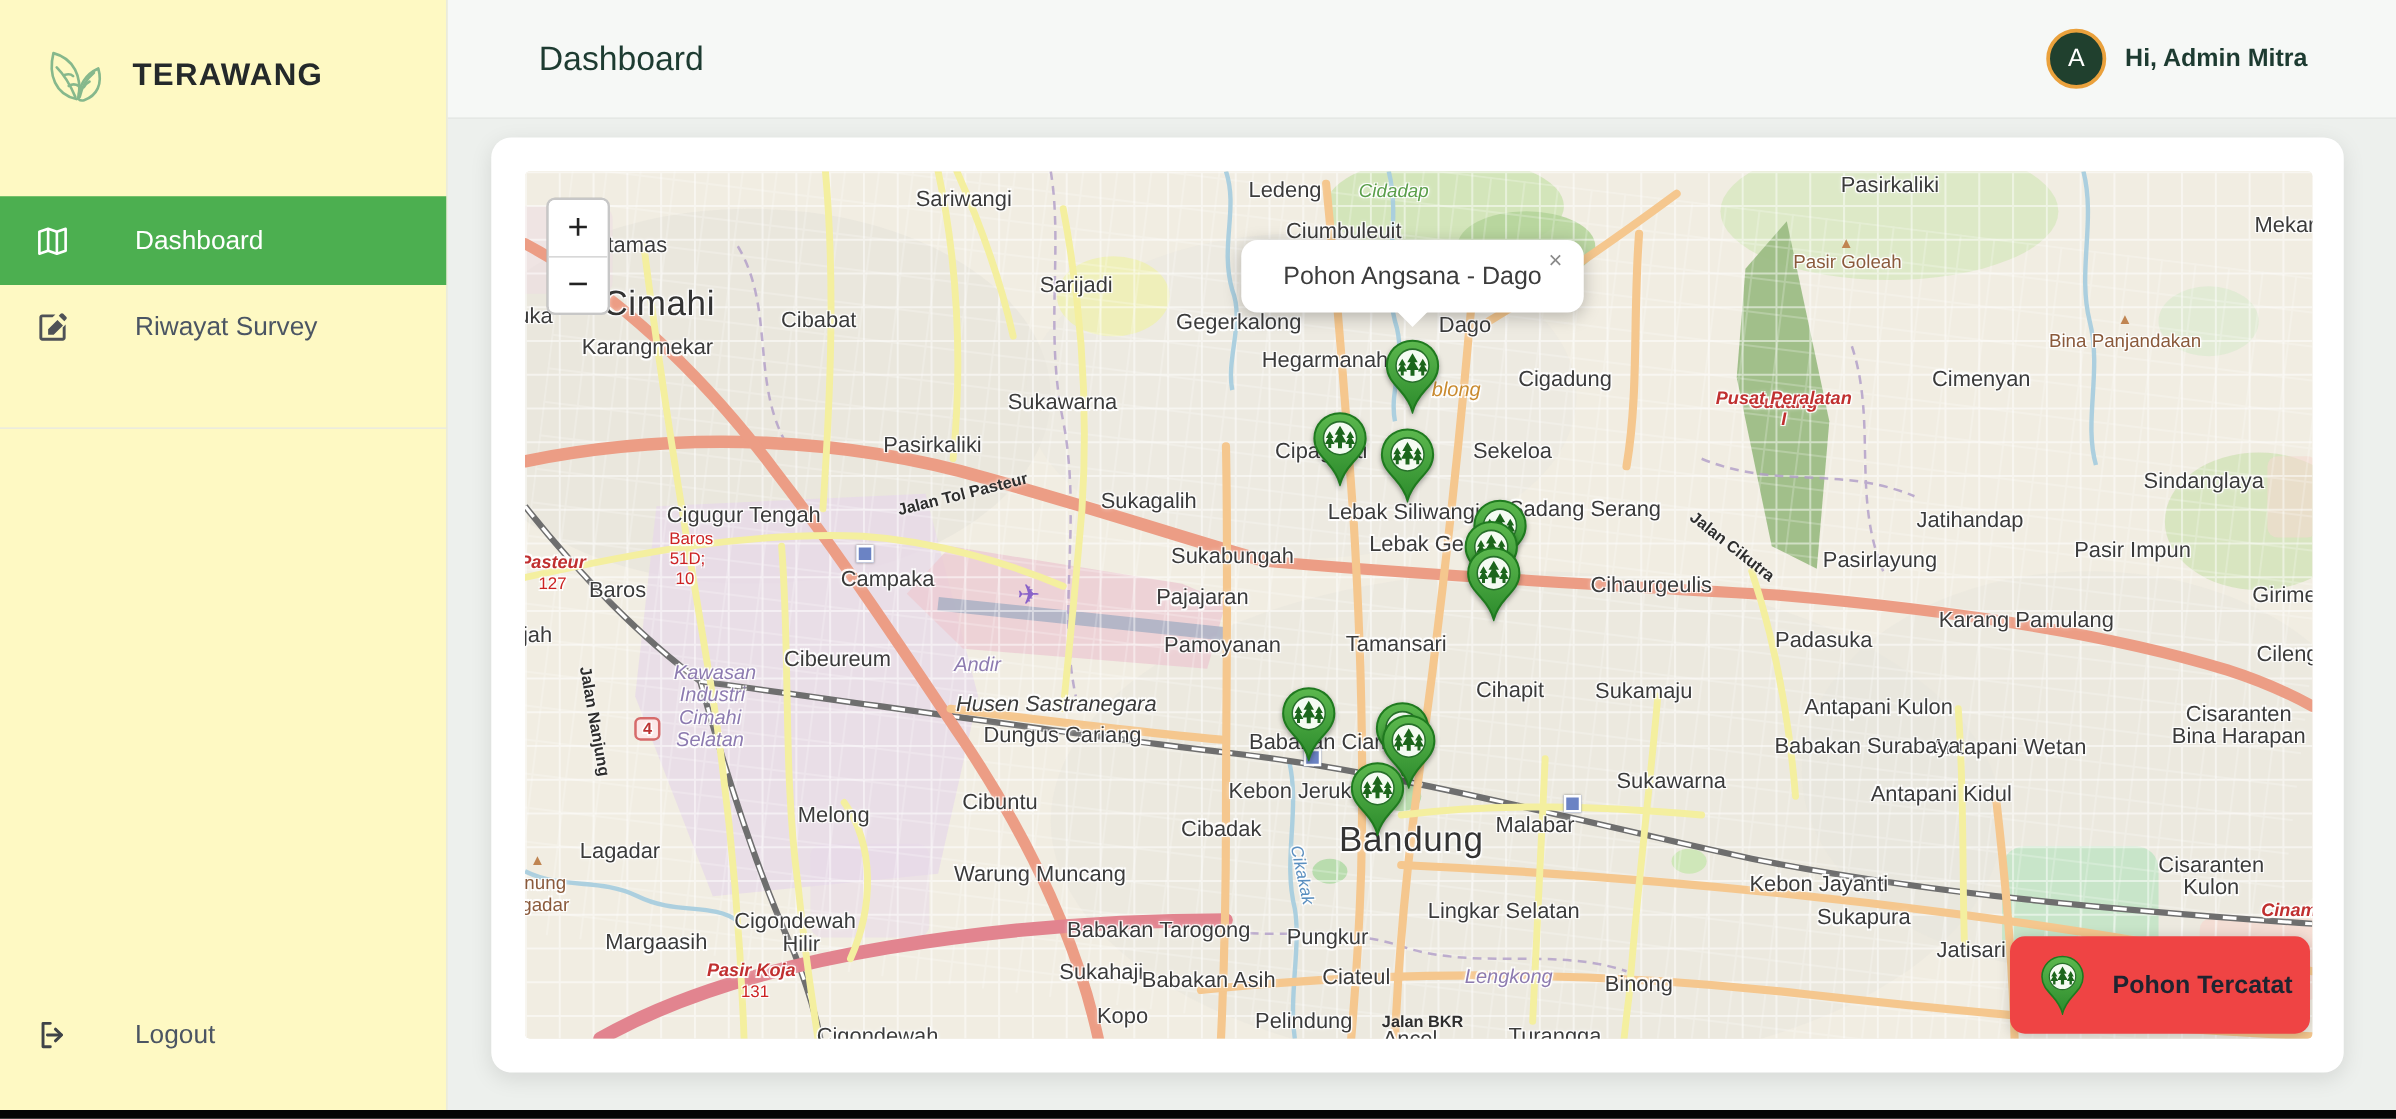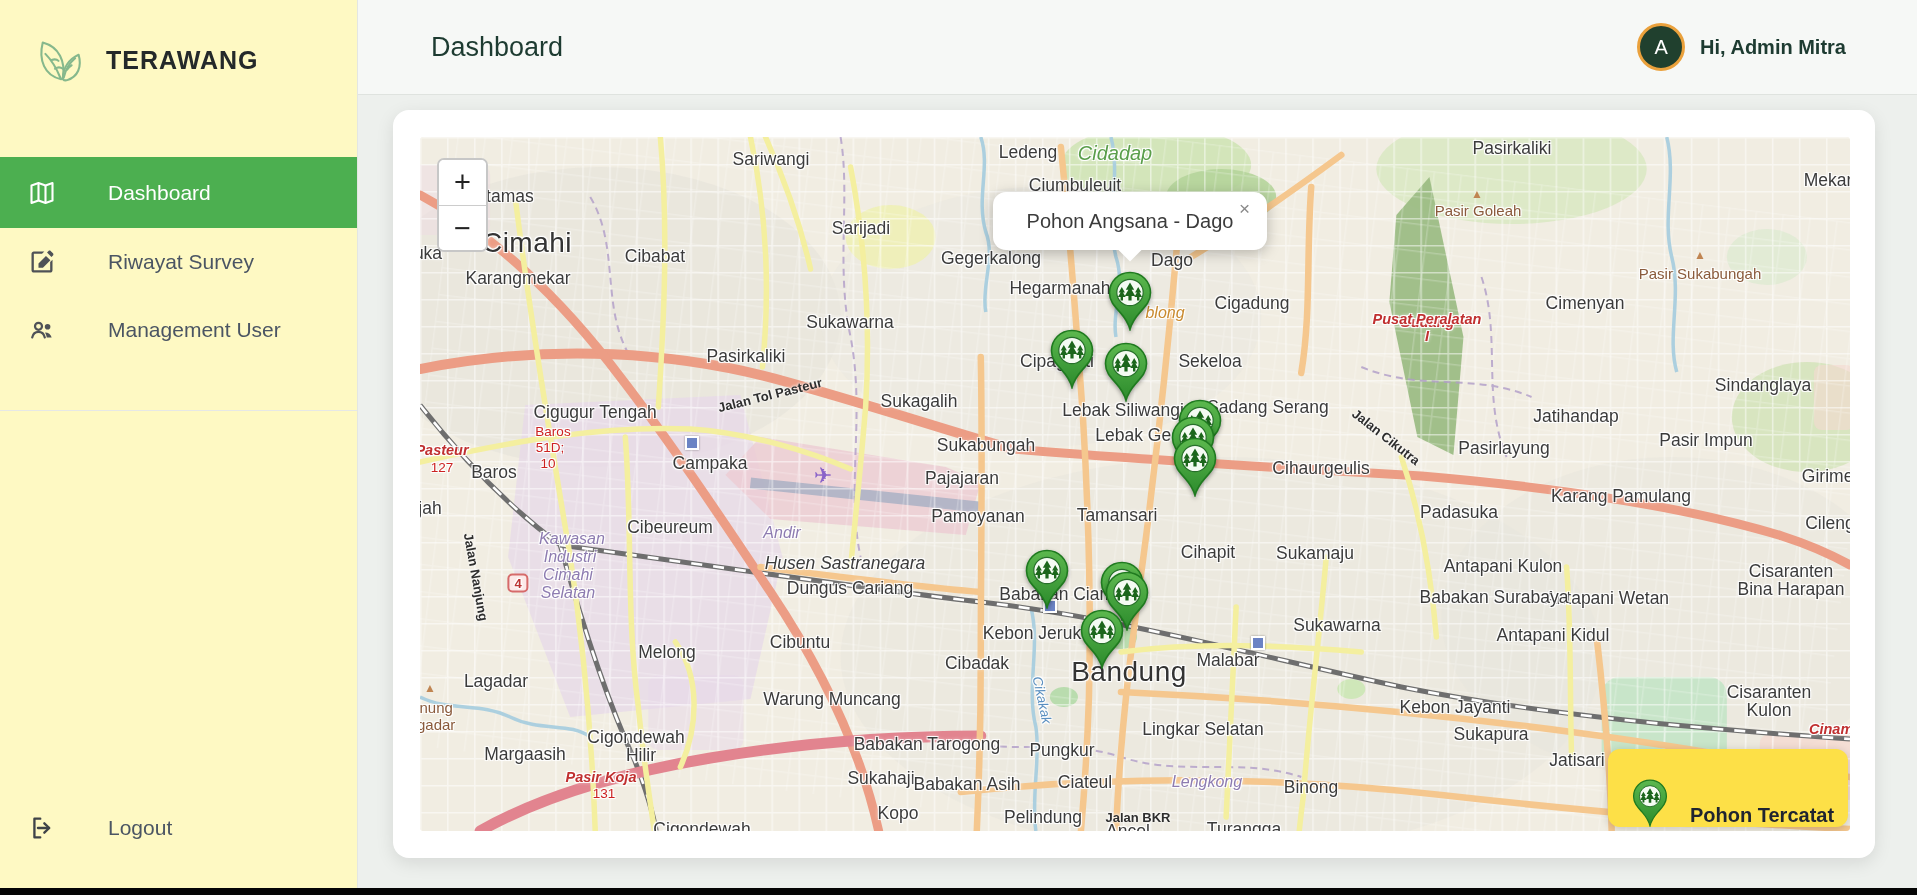--- a/index.html
+++ b/index.html
@@ -30,21 +30,21 @@
     border-radius:16px;box-shadow:0 5px 18px rgba(0,0,0,.10);}
   .map{position:absolute;left:27px;top:27px;width:1430px;height:694px;background:#f1ede2;
     border-radius:4px;overflow:hidden;cursor:grab;}
   .map svg.base{position:absolute;left:0;top:0;z-index:1;}
   
   .lbl{position:absolute;z-index:10;transform:translate(-50%,-50%);white-space:nowrap;
     font-size:17.5px;color:#3b3b3b;
     text-shadow:-1px -1px 0 rgba(255,255,255,.9),1px -1px 0 rgba(255,255,255,.9),
       -1px 1px 0 rgba(255,255,255,.9),1px 1px 0 rgba(255,255,255,.9),0 0 4px #fff;}
   .lbl.city{font-size:28px;color:#333;letter-spacing:.5px;}
-  .lbl.gi{font-style:italic;color:#5a9e4a;font-size:20px;}
+  .lbl.gi{font-style:italic;color:#5a9e4a;font-size:15px;}
   .lbl.oi{font-style:italic;color:#c98a2e;font-size:16px;}
   .lbl.ri{font-style:italic;color:#c03030;font-size:14.5px;font-weight:bold;}
   .lbl.rd{color:#cc2222;font-size:13.5px;}
   .lbl.pi{font-style:italic;color:#8d7bb0;font-size:16px;}
   .lbl.bi{font-style:italic;color:#5a8fc0;font-size:13.5px;}
   .lbl.br{color:#8a5a3b;font-size:15px;}
   .lbl.road{font-size:13px;color:#2e2e2e;font-weight:bold;text-shadow:0 0 3px #fff,0 0 3px #fff;}
   .lbl.shield{background:#fce8e8;border:2px solid #d66a6a;color:#b33;font-size:13px;
     padding:0 5px;border-radius:5px;font-weight:bold;}
   .lbl.peak{color:#c08552;font-size:12px;text-shadow:none;}
@@ -63,23 +63,23 @@
     line-height:1;cursor:pointer;background:none;border:none;font-family:inherit;}
   .popup::after{content:"";position:absolute;left:50%;bottom:-8px;width:17px;height:17px;
     background:#fff;transform:translateX(-50%) rotate(45deg);}
   
   .zoomctl{position:absolute;left:17px;top:21px;width:47px;border:2px solid rgba(0,0,0,.22);
     border-radius:7px;overflow:hidden;z-index:40;background:#fff;}
   .zoombtn{display:block;width:100%;height:45px;background:#fff;border:none;font-size:29px;
     color:#222;cursor:pointer;font-family:"Liberation Sans",sans-serif;line-height:45px;padding:0;}
   .zoombtn.out{border-top:1px solid #ccc;}
   
-  .legend{position:absolute;right:2px;bottom:4px;width:240px;height:78px;background:#fde047;
+  .legend{position:absolute;right:2px;bottom:4px;width:240px;height:78px;background:#ef4444;
     border-radius:12px;box-shadow:0 2px 10px rgba(0,0,0,.18);z-index:40;
-    display:flex;align-items:flex-end;padding-left:24px;box-sizing:border-box;gap:22px;}
+    display:flex;align-items:center;padding-left:24px;box-sizing:border-box;gap:22px;}
   .legend-label{font-size:20px;font-weight:600;color:#1f2430;}
   .bottombar{position:absolute;left:0;bottom:0;width:100%;height:7px;background:#050505;z-index:50;}
 </style>
 </head>
 <body>
 
 <aside class="sidebar">
   <div class="brand">
     <svg viewBox="0 0 64 64" width="60" height="56" fill="none" stroke="#86b88c" stroke-width="2.4" stroke-linecap="round" stroke-linejoin="round">
       <path d="M31 54C12 50 5 32 10 12c19 5 26 22 23 40-1 1-1 2-2 2Z"></path>
@@ -96,29 +96,20 @@
         <path d="M9 3.5V18.5M15 5.5V20.5"></path>
       </svg>
       <span class="lab">Dashboard</span>
     </div>
     <div class="nav-item">
       <svg viewBox="0 0 24 24" width="28" height="28">
         <path fill="#4f5257" d="M21.4 4.6 19.4 2.6c-.5-.5-1.3-.5-1.8 0l-1.3 1.3 3.8 3.8 1.3-1.3c.5-.5.5-1.3 0-1.8ZM9 13.2V17h3.8l6.4-6.4-3.8-3.8L9 13.2Z"></path>
         <path fill="#4f5257" d="M19 19H5V5h7l2-2H5C3.9 3 3 3.9 3 5v14c0 1.1.9 2 2 2h14c1.1 0 2-.9 2-2v-9l-2 2v8Z"></path>
       </svg>
       <span class="lab">Riwayat Survey</span>
-    </div>
-    <div class="nav-item">
-      <svg viewBox="0 0 24 24" width="28" height="28" fill="none" stroke="#4f5257" stroke-width="1.9">
-        <circle cx="9" cy="8.8" r="3"></circle>
-        <path d="M3.6 18.4c.7-3.2 2.9-4.8 5.4-4.8s4.7 1.6 5.4 4.8" stroke-linecap="round"></path>
-        <circle cx="16.8" cy="9.2" r="2.4" fill="#4f5257" stroke="none"></circle>
-        <path fill="#4f5257" stroke="none" d="M14.6 14.1c2.9 0 5 1.6 5.7 4.3h-4.2c-.2-1.6-.7-3-1.5-4.3Z"></path>
-      </svg>
-      <span class="lab">Management User</span>
     </div>
   </nav>
   <hr class="side-divider">
   <div class="nav-item logout">
     <svg viewBox="0 0 24 24" width="28" height="28" fill="none" stroke="#3f4348" stroke-width="2" stroke-linecap="round" stroke-linejoin="round">
       <path d="M10.5 4H5.5v16h5"></path>
       <path d="M14 8l4.2 4L14 16"></path>
       <path d="M18 12H8.5"></path>
     </svg>
     <span class="lab">Logout</span>
@@ -250,21 +241,21 @@
           <span class="lbl" style="left: 571px; top: 121px; transform: translate(-50%, -50%);">Gegerkalong</span>
           <span class="lbl" style="left: 640px; top: 151px; transform: translate(-50%, -50%);">Hegarmanah</span>
           <span class="lbl" style="left: 752px; top: 123px; transform: translate(-50%, -50%);">Dago</span>
           <span class="lbl" style="left: 832px; top: 166px; transform: translate(-50%, -50%);">Cigadung</span>
           <span class="lbl oi" style="left: 745px; top: 176px; transform: translate(-50%, -50%);">blong</span>
           <span class="lbl" style="left: 1092px; top: 11px; transform: translate(-50%, -50%);">Pasirkaliki</span>
           <span class="lbl peak" style="left: 1057px; top: 57px; transform: translate(-50%, -50%);">▲</span>
           <span class="lbl br" style="left: 1058px; top: 73px; transform: translate(-50%, -50%);">Pasir Goleah</span>
           <span class="lbl" style="left: 1165px; top: 166px; transform: translate(-50%, -50%);">Cimenyan</span>
           <span class="lbl peak" style="left: 1280px; top: 118px; transform: translate(-50%, -50%);">▲</span>
-          <span class="lbl br" style="left: 1280px; top: 136px; transform: translate(-50%, -50%);">Pasir Sukabungah</span>
+          <span class="lbl br" style="left: 1280px; top: 136px; transform: translate(-50%, -50%);">Bina Panjandakan</span>
           <span class="lbl" style="left: 1408px; top: 43px; transform: translate(-50%, -50%);">Mekar</span>
           <span class="lbl" style="left: 1343px; top: 248px; transform: translate(-50%, -50%);">Sindanglaya</span>
           <span class="lbl ri" style="left: 1007px; top: 165px; transform: translate(-50%, -50%); margin-top: 20px;">Gudang</span>
           <span class="lbl ri" style="left: 1007px; top: 182px; transform: translate(-50%, -50%);">Pusat Peralatan</span>
           <span class="lbl ri" style="left: 1007px; top: 199px; transform: translate(-50%, -50%);">I</span>
           <span class="lbl" style="left: 326px; top: 219px; transform: translate(-50%, -50%);">Pasirkaliki</span>
           <span class="lbl" style="left: 499px; top: 264px; transform: translate(-50%, -50%);">Sukagalih</span>
           <span class="lbl" style="left: 566px; top: 308px; transform: translate(-50%, -50%);">Sukabungah</span>
           <span class="lbl" style="left: 542px; top: 341px; transform: translate(-50%, -50%);">Pajajaran</span>
           <span class="lbl" style="left: 558px; top: 379px; transform: translate(-50%, -50%);">Pamoyanan</span>

